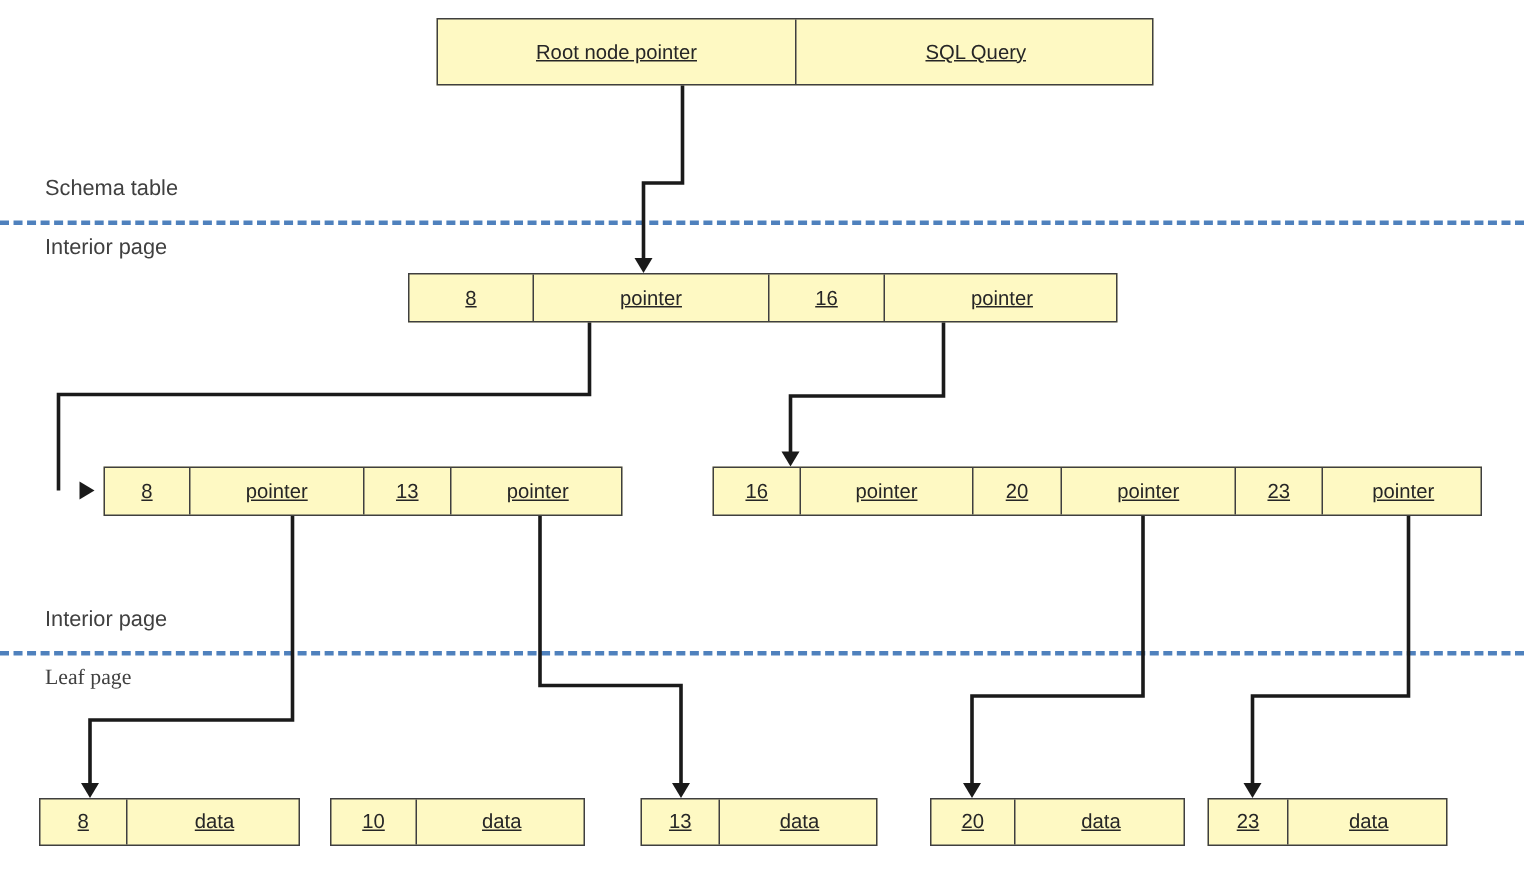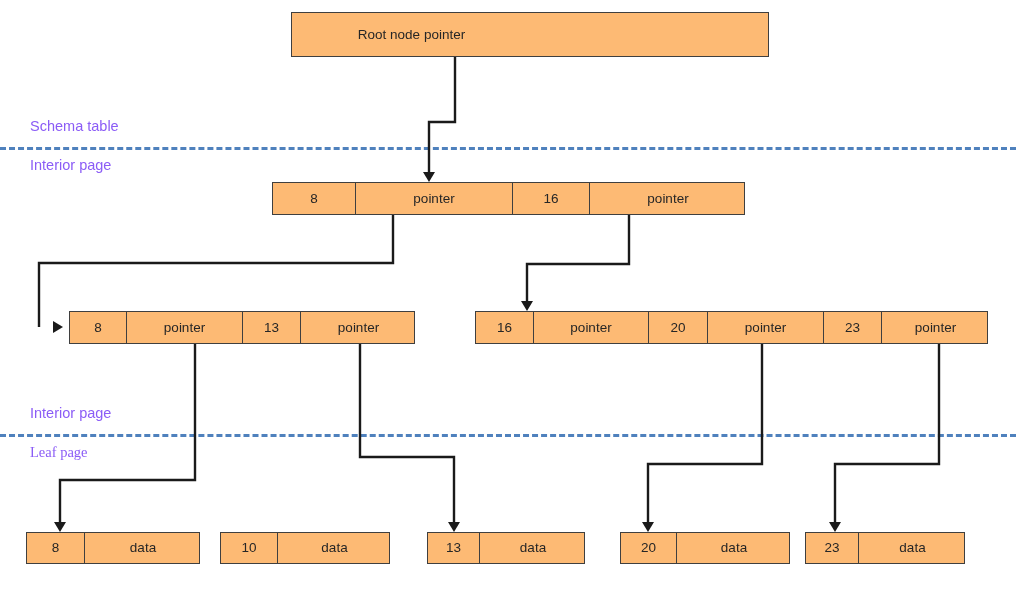--- a/index.html
+++ b/index.html
@@ -17,43 +17,44 @@
     width: 1016px;
     height: 590px;
     background: #ffffff;
     overflow: hidden;
   }
   
   .node {
     position: absolute;
     display: flex;
     box-sizing: border-box;
-    background: #fdba74;
+    background: #fef9c3;
     border: 1px solid #3f3f3f;
     z-index: 5;
+    text-decoration: underline;
   }
   .cell {
     box-sizing: border-box;
     display: flex;
     align-items: center;
     justify-content: center;
     font-size: 13.5px;
     line-height: 1;
     color: #262626;
     border-right: 1px solid #3f3f3f;
     white-space: nowrap;
     overflow: hidden;
   }
   .cell:last-child { border-right: none; }
 
   
   .sec-label {
     position: absolute;
     font-size: 14.5px;
-    color: #8b5cf6;
+    color: #404040;
     white-space: nowrap;
     z-index: 4;
     text-align: center;
   }
   
   .divider {
     position: absolute;
     left: 0;
     width: 1016px;
     height: 0;
@@ -91,20 +92,21 @@
   <div id="labels-layer">
       <div class="sec-label" style="left: 30px; top: 118px;">Schema table</div>
       <div class="sec-label" style="left: 30px; top: 157px;">Interior page</div>
       <div class="sec-label" style="left: 30px; top: 405px;">Interior page</div>
       <div class="sec-label" style="left: 30px; top: 444px; font-family: Liberation Serif, serif;">Leaf page</div>
     </div>
 
   <div id="nodes-layer">
       <div class="node" style="left: 291px; top: 12px; width: 478px; height: 45px;">
         <div class="cell" style="width: 239px; flex: 0 0 239px;">Root node pointer</div>
+        <div class="cell" style="width: 239px; flex: 0 0 239px;">SQL Query</div>
       </div>
       <div class="node" style="left: 272px; top: 182px; width: 473px; height: 33px;">
         <div class="cell" style="width: 83px; flex: 0 0 83px;">8</div>
         <div class="cell" style="width: 157px; flex: 0 0 157px;">pointer</div>
         <div class="cell" style="width: 77px; flex: 0 0 77px;">16</div>
         <div class="cell" style="width: 156px; flex: 0 0 156px;">pointer</div>
       </div>
       <div class="node" style="left: 69px; top: 311px; width: 346px; height: 33px;">
         <div class="cell" style="width: 57px; flex: 0 0 57px;">8</div>
         <div class="cell" style="width: 116px; flex: 0 0 116px;">pointer</div>

